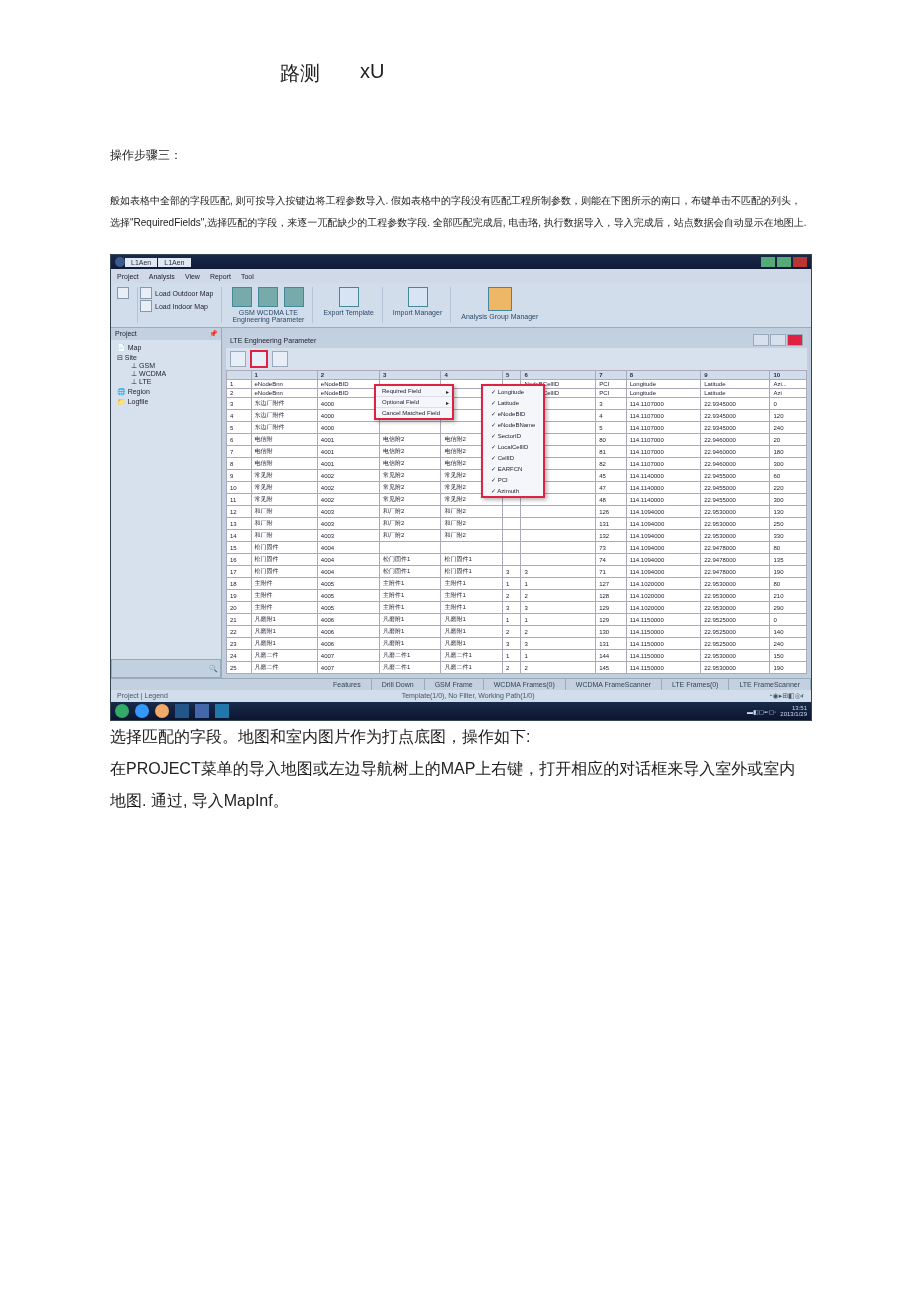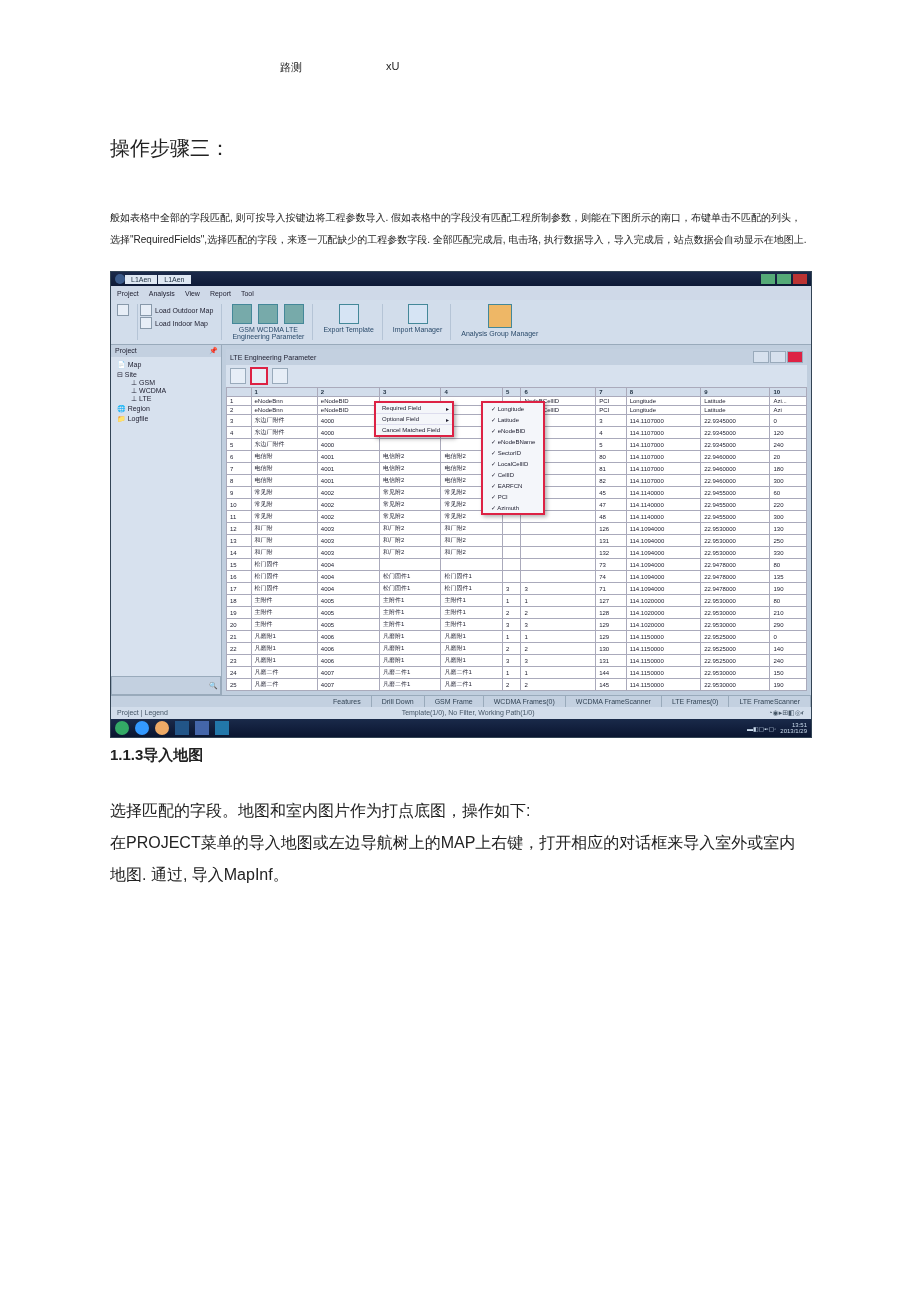--- a/index.html
+++ b/index.html
@@ -1,18 +1,18 @@
 <!DOCTYPE html>
 <html><head>
 <meta charset="utf-8">
 <style>
   body{margin:0;background:#fff;font-family:"Microsoft YaHei","SimSun",sans-serif;color:#222}
   .page{width:920px;min-height:1301px;margin:0 auto;padding:60px 110px;box-sizing:border-box}
-  .hdr{display:flex;gap:84px;margin-bottom:60px;padding-left:170px;font-size:11px}
-  .step{font-size:20px;margin-bottom:45px}
+  .hdr{display:flex;gap:40px;margin-bottom:60px;padding-left:170px;font-size:20px}
+  .step{font-size:12px;margin-bottom:26px}
   .para{font-size:10px;line-height:2.2;margin-bottom:20px}
   .shot{width:100%;background:#c7d8ea;border:1px solid #345;font-size:7px;color:#223}
   .titlebar{height:14px;background:linear-gradient(#1b2a4a,#0e1a36);display:flex;align-items:center;padding:0 4px;color:#cfe}
   .tb-left{display:flex;gap:2px}
   .tb-dot{width:10px;height:10px;border-radius:50%;background:#3a5a8a}
   .tb-mid{flex:1;text-align:center}
   .tb-tabs{display:flex;gap:1px}
   .tb-tab{background:#dfe8f3;color:#234;padding:1px 6px}
   .tb-right{display:flex;gap:2px}
   .tb-btn{width:14px;height:10px;background:#b33}
@@ -622,16 +622,15 @@
       <div style="width:14px;height:14px;background:#258"></div>
       <div style="width:14px;height:14px;background:#46a"></div>
       <div style="width:14px;height:14px;background:#27a"></div>
       <div class="tkright">
         <span>▬◧▢▪▫▢◦</span>
         <span style="text-align:right"><span>13:51</span><br><span>2013/1/29</span></span>
       </div>
     </div>
   </div>
 
-  <div class="sechead">1.1.3导入地图</div>
   <div class="para2">选择匹配的字段。地图和室内图片作为打点底图，操作如下:</div>
   <div class="para2">在PROJECT菜单的导入地图或左边导航树上的MAP上右键，打开相应的对话框来导入室外或室内地图. 通过, 导入MapInf。</div>
 </div>
 
 </body></html>

